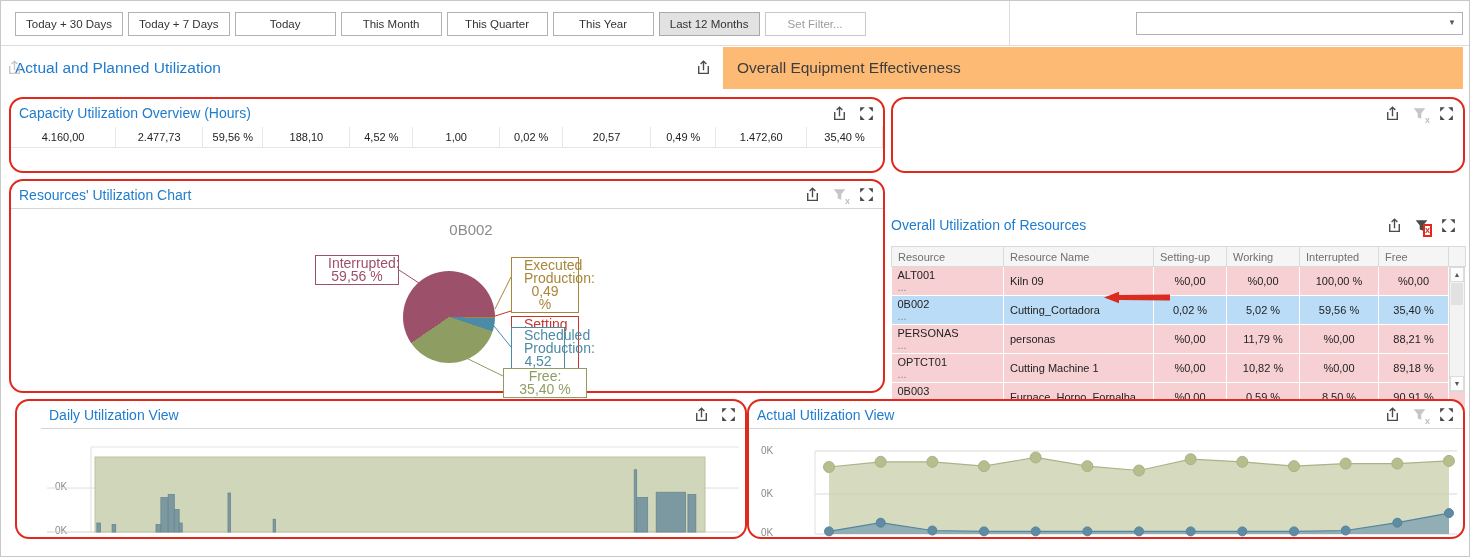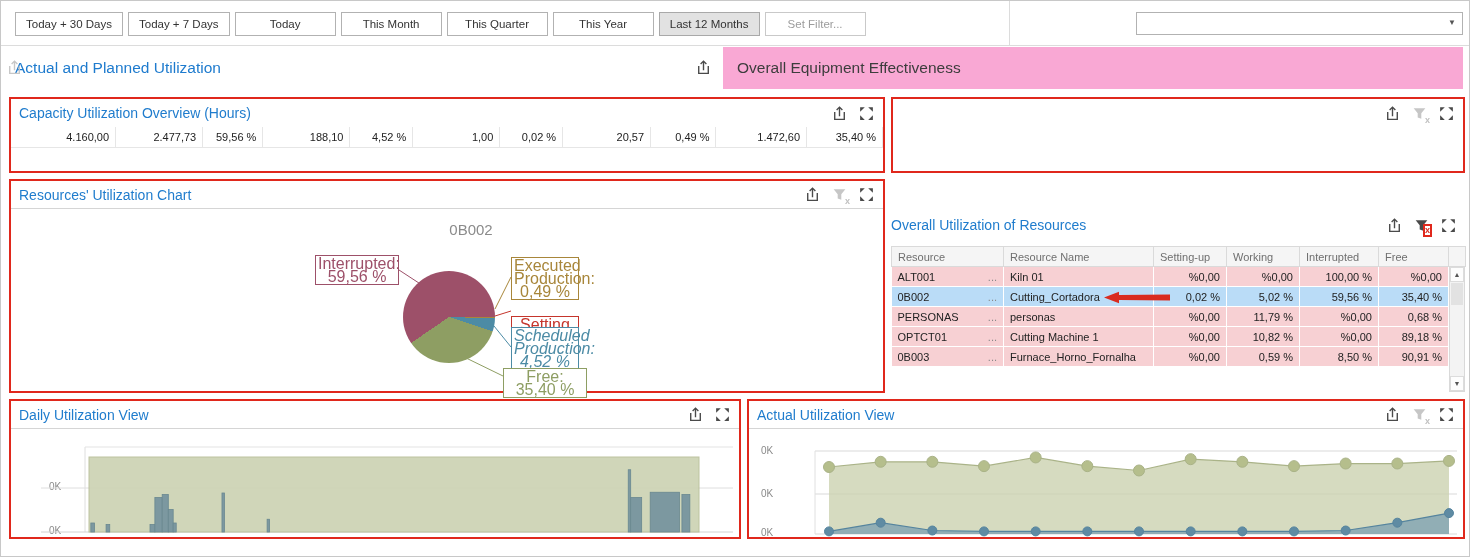--- a/index.html
+++ b/index.html
@@ -20,32 +20,32 @@
   .dropdown { position:absolute; left:1135px; top:11px; width:327px; height:23px; background:#fff;
               border:1px solid #b2b2b2; font-size:11px; color:#333; }
   .dropdown .caret { position:absolute; right:6px; top:5px; font-size:8px; color:#555; }
 
   
   .tabrow { position:absolute; left:0; top:46px; width:100%; height:42px; }
   .tab-active { position:absolute; left:0; top:0; width:720px; height:42px; background:#fff;
                 display:flex; align-items:center; }
   .tab-active .t { margin-left:14px; color:#1e7bce; font-size:15.5px; }
   .tab-active-export { position:absolute; left:694px; top:12px; }
-  .tab-inactive { position:absolute; left:722px; top:0; right:6px; height:42px; background:#f9a8d4;
+  .tab-inactive { position:absolute; left:722px; top:0; right:6px; height:42px; background:#fdba74;
                   display:flex; align-items:center; padding:0 14px; color:#3d3d3d; font-size:15.5px; }
   .tab-inactive-export { position:absolute; right:16px; top:12px; }
 
   
-  .panel { position:absolute; background:#fff; }
+  .panel { position:absolute; background:#fff;border-radius:14px; }
   .red { border:2px solid #e0281c; }
   .p-capacity  { left:8px;   top:96px;  width:876px; height:76px; }
   .p-groups    { left:890px; top:96px;  width:574px; height:76px; }
   .p-chart     { left:8px;   top:178px; width:876px; height:214px; }
   .p-resources { left:890px; top:210px; width:574px; height:182px; }
-  .p-daily     { left:8px;   top:398px; width:732px; height:140px; }
+  .p-daily     { left:14px;   top:398px; width:732px; height:140px;padding-left:24px; }
   .p-monthly   { left:746px; top:398px; width:718px; height:140px; }
 
   .phead { display:flex; align-items:center; height:28px; padding:0 8px; }
   .phead .title { color:#1f7ccd; font-size:14px; }
   .phead .icons { margin-left:auto; display:flex; gap:10px; align-items:center; }
   .hline { border-bottom:1px solid #d5d5d5; }
 
   
   .ico { width:17px; height:17px; display:inline-block; position:relative; color:#4a4a4a; }
   .ico svg { width:100%; height:100%; display:block; }
@@ -53,51 +53,51 @@
   .ico .fx { position:absolute; right:-2px; bottom:-3px; font-size:9px; font-weight:bold; line-height:1; }
   .ico .fx.gray { color:#c0c0c0; } .ico .fx.red { color:#d92b1f; }
 
   
   table.grid { border-collapse:collapse; table-layout:fixed; font-size:11px; width:100%; }
   .grid th { background:#f5f5f5; color:#6f6f6f; font-weight:normal; text-align:left;
              padding:2px 6px; border:1px solid #dadada; height:20px; overflow:hidden; white-space:nowrap; }
   .grid td { padding:2px 6px; color:#222; height:20px; border-right:1px solid #e6e6e6;
              border-bottom:1px solid #e6e6e6; overflow:hidden; white-space:nowrap; }
   .grid td.num, .grid th.num-h { text-align:right; }
-  .grid td.num { text-align:right; }
+  .grid td.num { text-align:center; }
   .rowgreen td { background:#c9e0a0; border-right:1px solid rgba(255,255,255,.55);
                  border-bottom:1px solid #b4d186; }
   .rowpink td { background:#f7d0d3; border-right:1px solid rgba(255,255,255,.6);
                 border-bottom:1px solid rgba(255,255,255,.75); }
   .rowsel td  { background:#badcf7; border-right:1px solid rgba(255,255,255,.6);
                 border-bottom:1px solid rgba(255,255,255,.75); }
-  .rescell { display:flex; justify-content:space-between; }
+  .rescell { display:flex; justify-content:center;flex-direction:column; }
   .rescell .more { color:#8a8a8a; }
 
   
   .vscroll { position:absolute; right:0; top:55px; width:16px; height:126px; background:#f3f3f3;
              border:1px solid #d9d9d9; }
   .vbtn { position:absolute; left:0; width:14px; height:15px; background:#fdfdfd;
           border:1px solid #dcdcdc; color:#555; font-size:7px; text-align:center; line-height:14px; }
   .vbtn.up { top:0; } .vbtn.down { bottom:0; }
   .vthumb { position:absolute; left:1px; top:16px; width:12px; height:22px; background:#e2e2e2; }
 
   
   .anno-arrow { position:absolute; left:213px; top:80px; width:66px; height:13px; }
 
   
   .pie-title { position:absolute; left:380px; top:40px; width:160px; text-align:center;
                color:#8b8b8b; font-size:15px; }
   .pie { position:absolute; left:392px; top:90px; width:92px; height:92px; border-radius:50%; }
-  .plabel { position:absolute; background:#fff; border:1px solid; font-size:16px; line-height:13px;
-            text-align:center; padding:1px 2px; }
+  .plabel { position:absolute; background:#fff; border:1px solid; font-size:14px; line-height:13px;
+            text-align:center; padding:1px 12px; }
   .pl-int { left:304px; top:74px;  width:84px; color:#9d5069; }
   .pl-exe { left:500px; top:76px;  width:68px; color:#a8863a; }
   .pl-set { left:500px; top:135px; width:68px; color:#c5352c; }
-  .pl-sch { left:500px; top:146px; width:68px; color:#4c8ba5;font-style:italic; }
+  .pl-sch { left:500px; top:146px; width:54px; color:#4c8ba5; }
   .pl-fre { left:492px; top:187px; width:84px; color:#8e9e63; }
   .pie-lines { position:absolute; left:0; top:28px; width:872px; height:182px; pointer-events:none; }
 
   
   .chart-svg { position:absolute; left:0; top:28px; }
   .ylab { position:absolute; font-size:10px; color:#8a8a8a; }
 </style>
 </head>
 <body>
 
@@ -325,21 +325,21 @@
         <th>Free</th>
         <th></th>
       </tr>
       <tr class="resrow rowpink">
         <td>
               <span class="rescell">
                 <span>ALT001</span>
                 <span class="more">...</span>
               </span>
             </td>
-        <td>Kiln 01</td>
+        <td>Kiln 09</td>
         <td class="num">%0,00</td>
         <td class="num">%0,00</td>
         <td class="num">100,00 %</td>
         <td class="num">%0,00</td>
             <td></td>
       </tr>
       <tr class="resrow rowsel">
         <td>
               <span class="rescell">
                 <span>0B002</span>
@@ -357,21 +357,21 @@
         <td>
               <span class="rescell">
                 <span>PERSONAS</span>
                 <span class="more">...</span>
               </span>
             </td>
         <td>personas</td>
         <td class="num">%0,00</td>
         <td class="num">11,79 %</td>
         <td class="num">%0,00</td>
-        <td class="num">0,68 %</td>
+        <td class="num">88,21 %</td>
             <td></td>
       </tr>
       <tr class="resrow rowpink">
         <td>
               <span class="rescell">
                 <span>OPTCT01</span>
                 <span class="more">...</span>
               </span>
             </td>
         <td>Cutting Machine 1</td>

